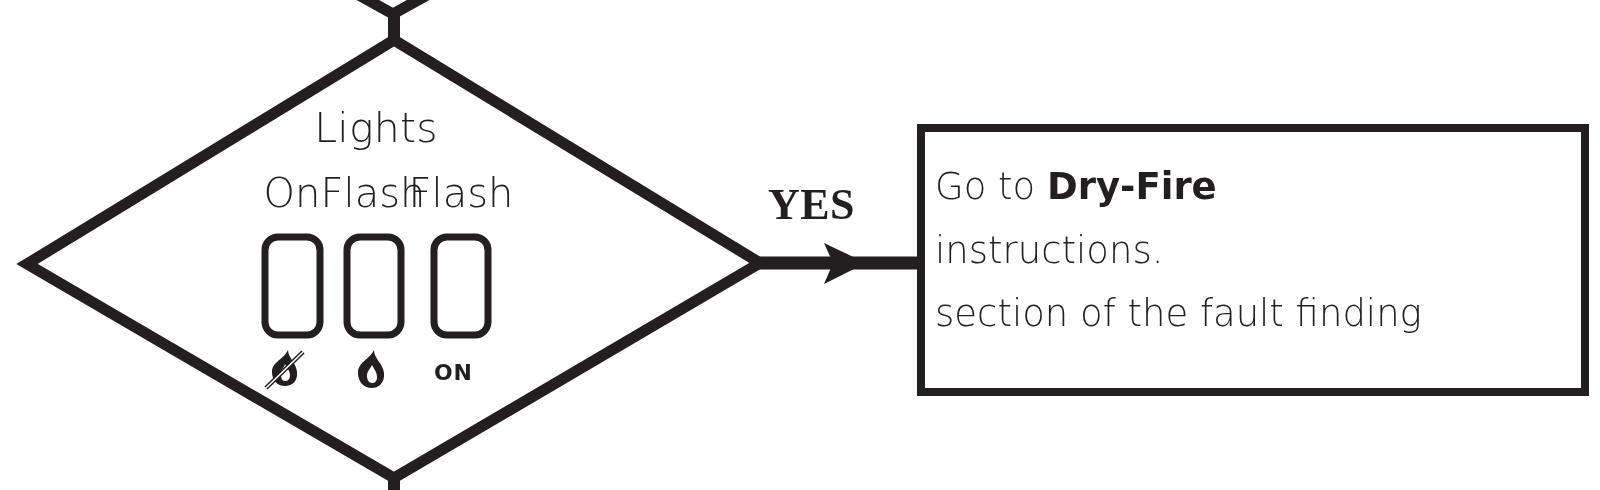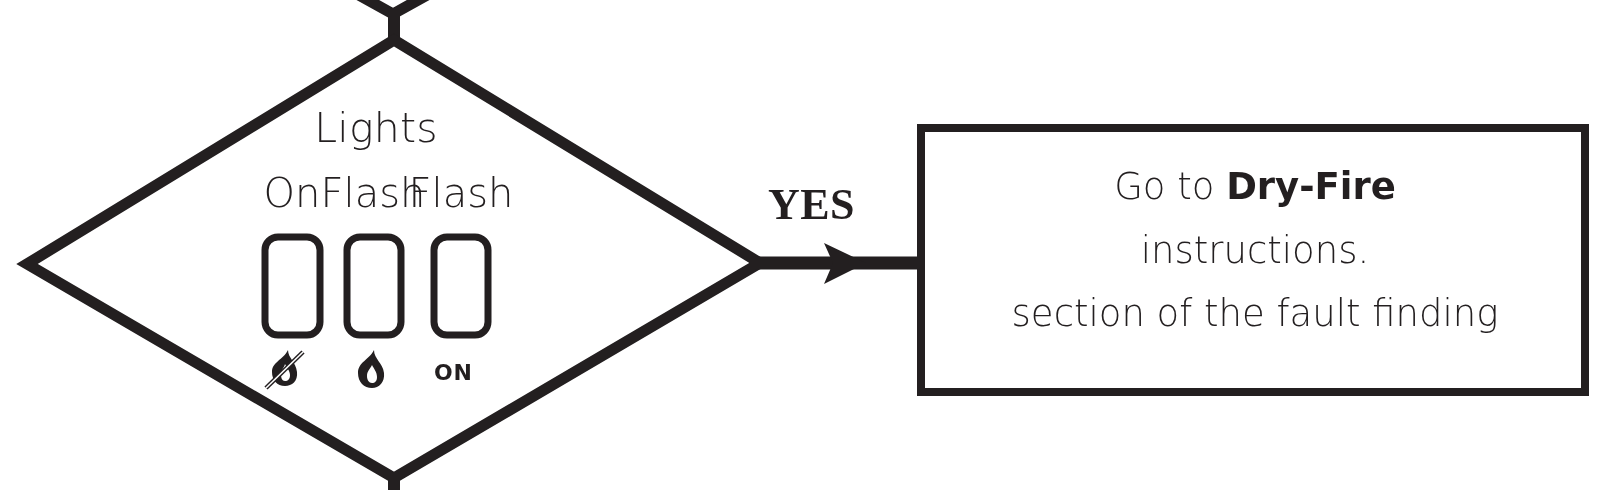--- a/index.html
+++ b/index.html
@@ -82,21 +82,20 @@
     letter-spacing: 0.8px;
     color: #231f20;
   }
 
   
   #result-box-text {
     position: absolute;
     left: 935px;
     top: 155px;
     width: 640px;
-    text-align: center;
     font-size: 37px;
     font-weight: 300;
     line-height: 1.72;
     color: #231f20;
   }
   #result-box-text .b { font-weight: 700; }
   #result-box-text .line { display: block; }
 </style>
 </head>
 <body>

